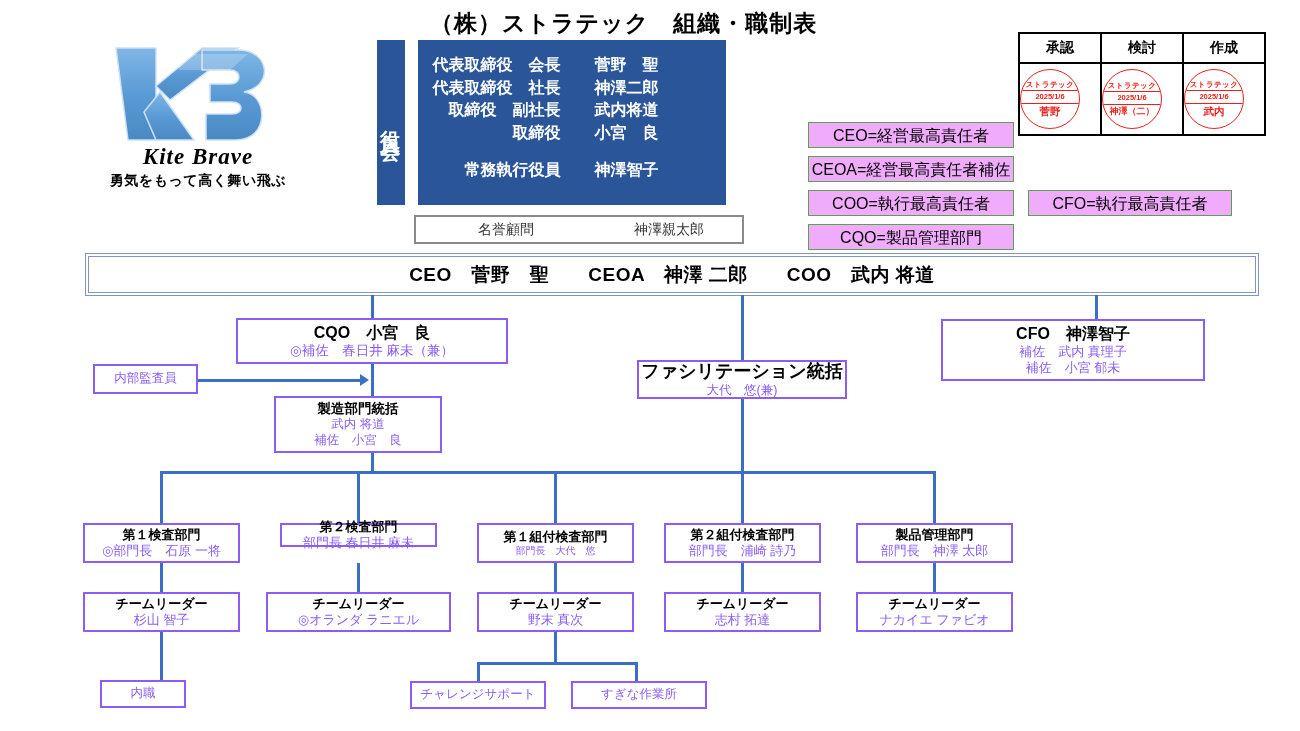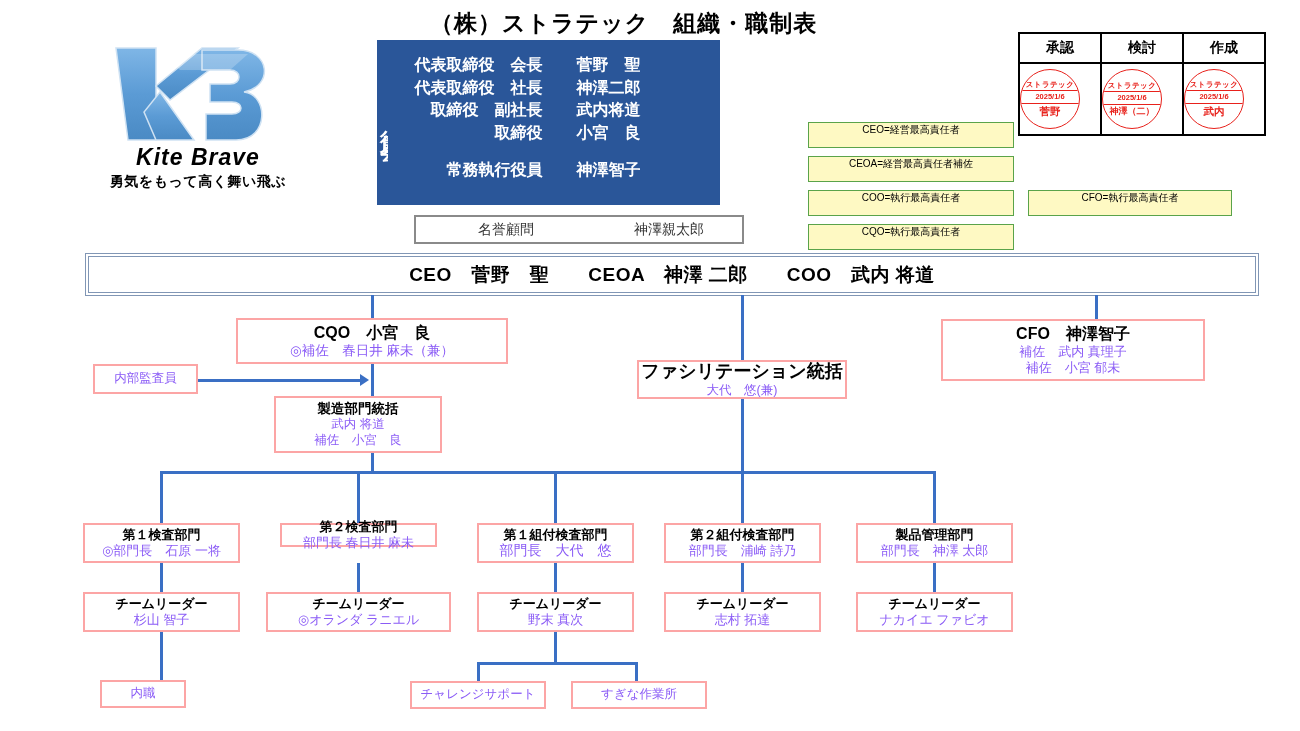--- a/index.html
+++ b/index.html
@@ -13,21 +13,21 @@
     width:1300px;
     height:731px;
     overflow:hidden;
     background:#fff;
   }
 
   
   .box{
     position:absolute;
     box-sizing:border-box;
-    border:2px solid #fca5a5;
+    border:2px solid #8b5cf6;
     background:#fff;
     display:flex;
     flex-direction:column;
     align-items:center;
     justify-content:center;
     text-align:center;
     line-height:1.22;
   }
   .box .ttl{font-weight:bold;color:#000;}
   .box .sub{color:#8b5cf6;}
@@ -39,21 +39,21 @@
     font-weight:bold;
     letter-spacing:1px;
     white-space:nowrap;
   }
 
   
   .logo-wrap{position:absolute;}
   .logo-mark{position:relative;width:190px;height:108px;}
   .logo-text{
     text-align:center;
-    font-family:Liberation Sans, sans-serif;
+    font-family:Liberation Serif, serif;
     font-weight:bold;
     font-style:italic;
     font-size:23px;
     letter-spacing:1px;
     margin-top:-4px;
   }
   .logo-tag{
     text-align:center;
     font-size:14px;
     font-weight:bold;
@@ -113,25 +113,25 @@
     line-height:1.5;
     color:#111;
     white-space:pre-line;
   }
 
   
   .legend{
     position:absolute;
     box-sizing:border-box;
     border:1.6px solid #5aa34a;
-    background:#fef9c3;
-    display:flex;
-    align-items:flex-start;
+    background:#f0abfc;
+    display:flex;
+    align-items:flex-end;
     justify-content:center;
-    font-size:10px;
+    font-size:16px;
     color:#000;
   }
 
   
   .appr{
     position:absolute;
     box-sizing:border-box;
     border:2px solid #000;
     display:flex;
   }
@@ -220,21 +220,21 @@
 
         <path d="M66 14 L150 14 L132 30 L82 30 Z" fill="#ffffff" opacity="0.22"></path>
       </svg>
     </div>
     <div class="logo-text">Kite Brave</div>
     <div class="logo-tag">勇気をもって高く舞い飛ぶ</div>
   </div>
 
   <div class="board-side" style="left:377px;top:40px;width:28px;height:165px;">役員会</div>
 
-  <div class="board-main" style="left:388px;top:40px;width:332px;height:165px;">
+  <div class="board-main" style="left:418px;top:40px;width:308px;height:165px;">
     <div class="board-row">
       <span class="pos">代表取締役　会長</span>
       <span class="nm">菅野　聖</span>
     </div>
     <div class="board-row">
       <span class="pos">代表取締役　社長</span>
       <span class="nm">神澤二郎</span>
     </div>
     <div class="board-row">
       <span class="pos">取締役　副社長</span>
@@ -260,21 +260,21 @@
   <div class="legend" style="left:808px;top:122px;width:206px;height:26px;">
     <span>CEO=経営最高責任者</span>
   </div>
   <div class="legend" style="left:808px;top:156px;width:206px;height:26px;">
     <span>CEOA=経営最高責任者補佐</span>
   </div>
   <div class="legend" style="left:808px;top:190px;width:206px;height:26px;">
     <span>COO=執行最高責任者</span>
   </div>
   <div class="legend" style="left:808px;top:224px;width:206px;height:26px;">
-    <span>CQO=執行最高責任者</span>
+    <span>CQO=製品管理部門</span>
   </div>
   <div class="legend" style="left:1028px;top:190px;width:204px;height:26px;">
     <span>CFO=執行最高責任者</span>
   </div>
 
   <div class="appr" style="left:1018px;top:32px;width:248px;height:104px;">
     <div class="appr-col">
       <div class="appr-head">承認</div>
       <div class="appr-body">
         <div class="stamp">
@@ -377,21 +377,21 @@
   <div class="box" style="left:83px;top:523px;width:157px;height:40px;">
     <div class="ttl" style="font-size:13px;">第１検査部門</div>
     <div class="sub" style="font-size:13px;">◎部門長　石原 一将</div>
   </div>
   <div class="box" style="left:280px;top:523px;width:157px;height:24px;">
     <div class="ttl" style="font-size:13px;">第２検査部門</div>
     <div class="sub" style="font-size:13px;">部門長 春日井 麻未</div>
   </div>
   <div class="box" style="left:477px;top:523px;width:157px;height:40px;">
     <div class="ttl" style="font-size:13px;">第１組付検査部門</div>
-    <div class="sub" style="font-size:14px;">部門長　大代　悠</div>
+    <div class="sub" style="font-size:10px;">部門長　大代　悠</div>
   </div>
   <div class="box" style="left:664px;top:523px;width:157px;height:40px;">
     <div class="ttl" style="font-size:13px;">第２組付検査部門</div>
     <div class="sub" style="font-size:13px;">部門長　浦崎 詩乃</div>
   </div>
   <div class="box" style="left:856px;top:523px;width:157px;height:40px;">
     <div class="ttl" style="font-size:13px;">製品管理部門</div>
     <div class="sub" style="font-size:13px;">部門長　神澤 太郎</div>
   </div>
 

